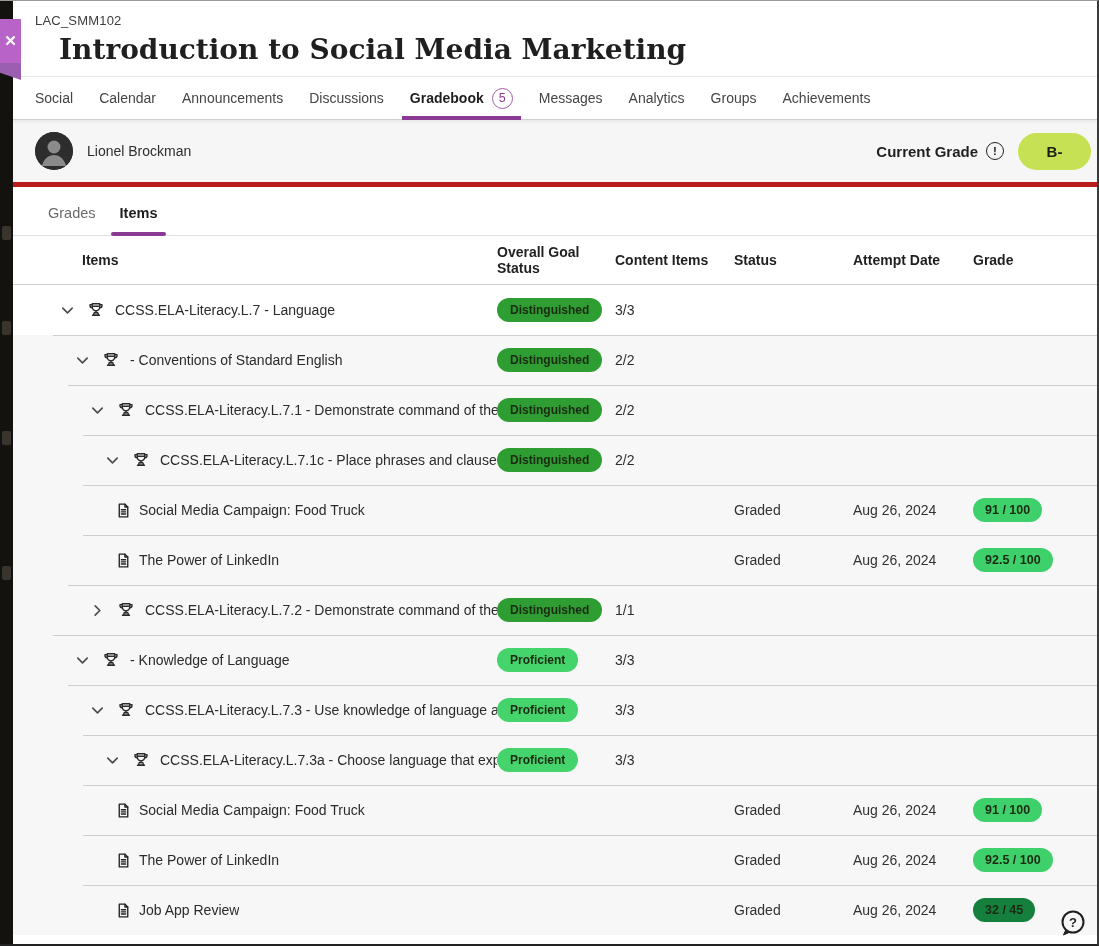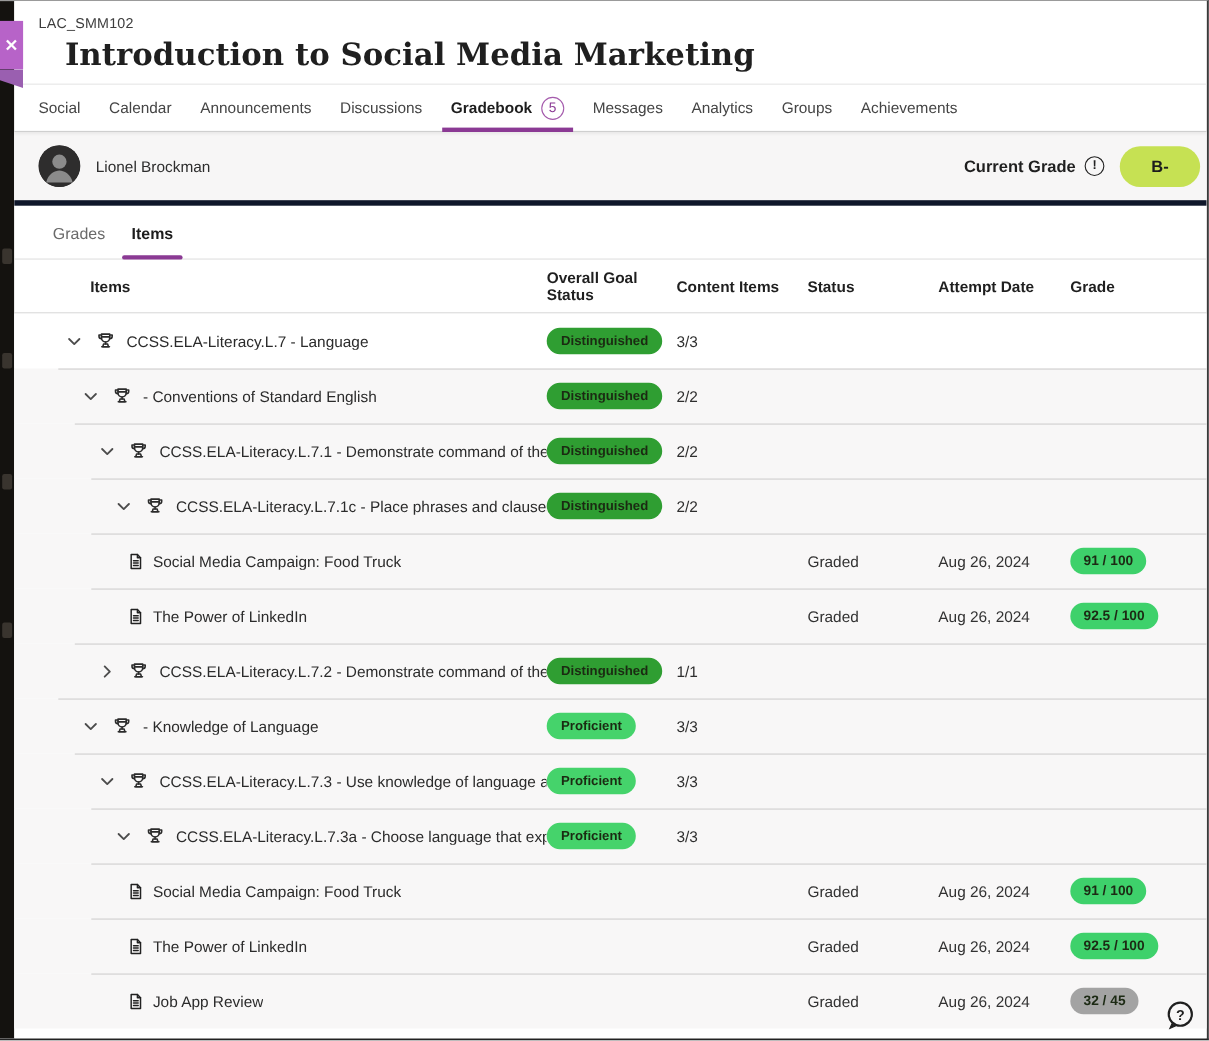--- a/index.html
+++ b/index.html
@@ -25,21 +25,21 @@
 
   
   .nav-bar { height:43px; display:flex; align-items:stretch; padding-left:22px; gap:26px; border-bottom:1px solid #cfcfcf; box-shadow:0 2px 3px rgba(0,0,0,.06); position:relative; }
   .nav-tab { position:relative; display:flex; align-items:center; font-size:14px; color:#454545; cursor:pointer; white-space:nowrap; }
   .nav-tab.active { color:#1d1d1d; font-weight:700; }
   .nav-tab.active::after { content:''; position:absolute; left:-8px; right:-8px; bottom:-1px; height:4px; background:#8b3a94; }
   .nav-badge { width:21px; height:21px; border:1.5px solid #a55cad; border-radius:50%; color:#8b3a94; font-size:12.5px; font-weight:400;
                display:inline-flex; align-items:center; justify-content:center; margin-left:8px; }
 
   
-  .student-strip { height:67px; background:#f7f6f6; border-bottom:5px solid #0f172a; display:flex; align-items:center; padding:0 6px 0 22px; }
+  .student-strip { height:67px; background:#f7f6f6; border-bottom:5px solid #b91c1c; display:flex; align-items:center; padding:0 6px 0 22px; }
   .avatar { width:38px; height:38px; border-radius:50%; background:#2e2d2d; overflow:hidden; flex:none; }
   .student-name { margin-left:14px; font-size:14px; color:#2e2e2e; }
   .grade-side { margin-left:auto; display:flex; align-items:center; }
   .current-grade-label { font-size:15px; font-weight:700; color:#1f1f1f; }
   .info-icon { width:18px; height:18px; border:1.6px solid #222; border-radius:50%; display:inline-flex; align-items:center; justify-content:center;
                font-size:11.5px; font-weight:700; color:#222; margin-left:8px; cursor:pointer; }
   .overall-grade-pill { margin-left:14px; width:73px; height:37px; border-radius:19px; background:#c6e153; color:#1d1d1d;
                display:flex; align-items:center; justify-content:center; font-size:15px; font-weight:700; }
 
   
@@ -466,21 +466,21 @@
           <path d="M14 3v4h4"></path>
           <path d="M9 11h6M9 14h6M9 17h6"></path>
         </svg>
       </span>
       <span class="row-label">Job App Review</span>
     </div>
     <div></div>
     <div class="content-items"></div>
     <div class="cell-status">Graded</div>
     <div class="cell-date">Aug 26, 2024</div>
-    <div><span class="grade-pill" style="background: #a3a3a3;">32 / 45</span></div>
+    <div><span class="grade-pill" style="background: #15803d;">32 / 45</span></div>
   </div>
 </div>
 
     <button class="help-button">
       <svg width="32" height="32" viewBox="0 0 32 32">
         <circle cx="16" cy="15" r="10.5" fill="none" stroke="#1f1f1f" stroke-width="2"></circle>
         <path d="M8.5 23.5 L6.5 28 L12 25.5" fill="#1f1f1f" stroke="#1f1f1f" stroke-width="1"></path>
         <text x="16" y="20" text-anchor="middle" font-size="13" font-weight="bold" fill="#1f1f1f" font-family="Liberation Sans, sans-serif">?</text>
       </svg>
     </button>

